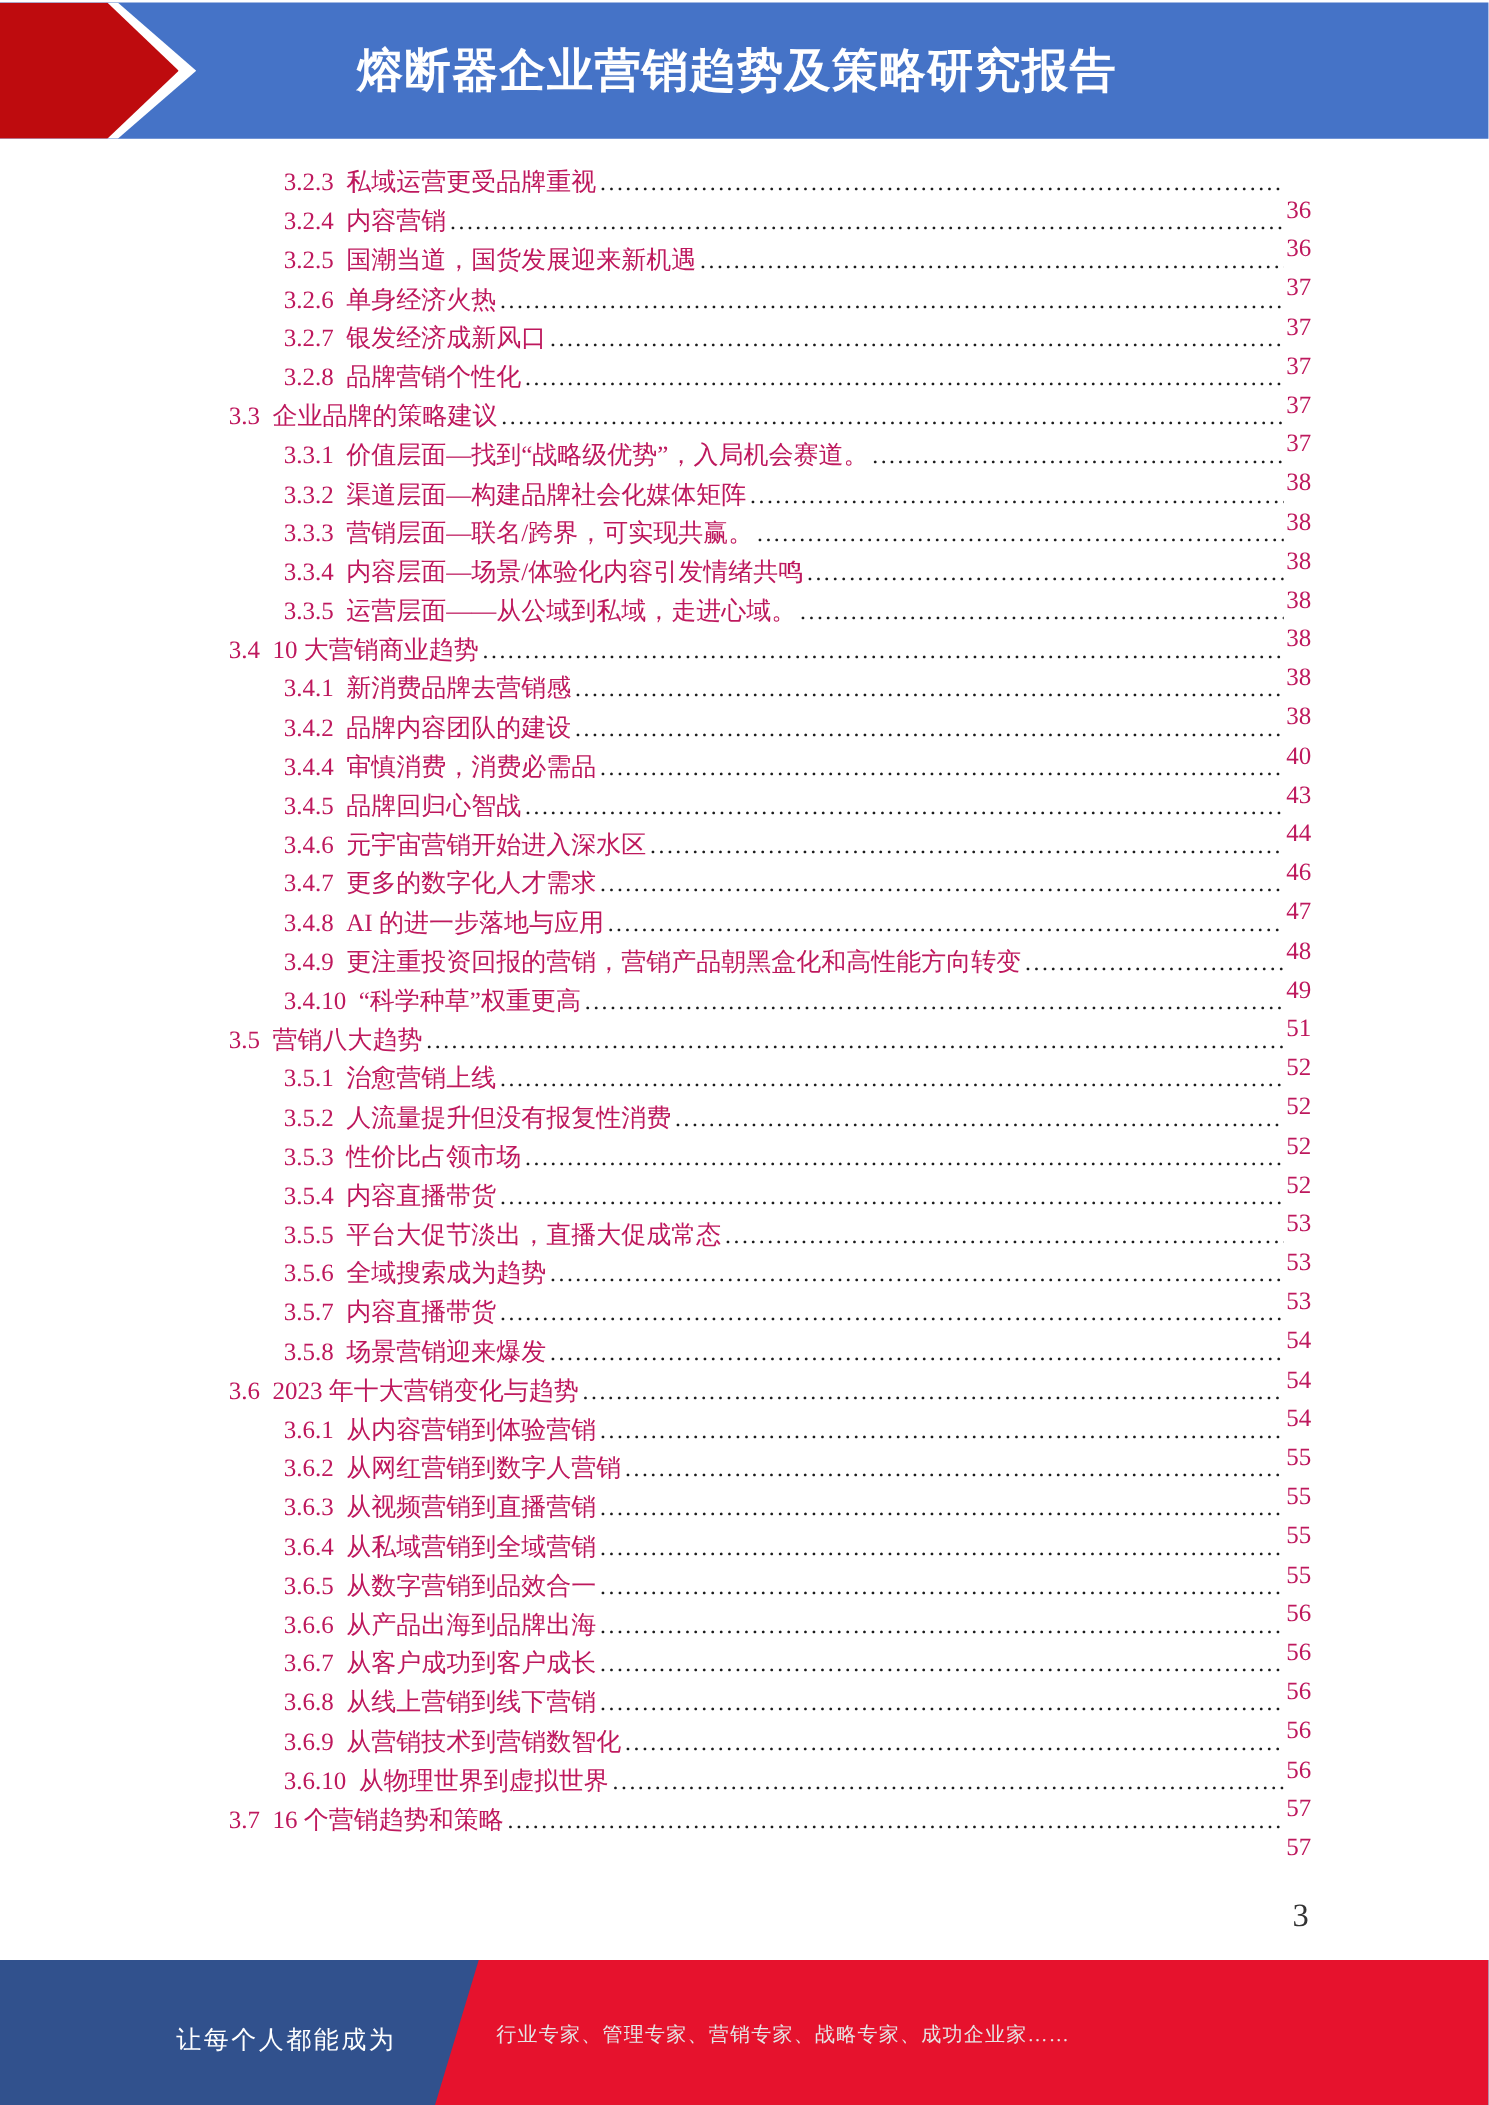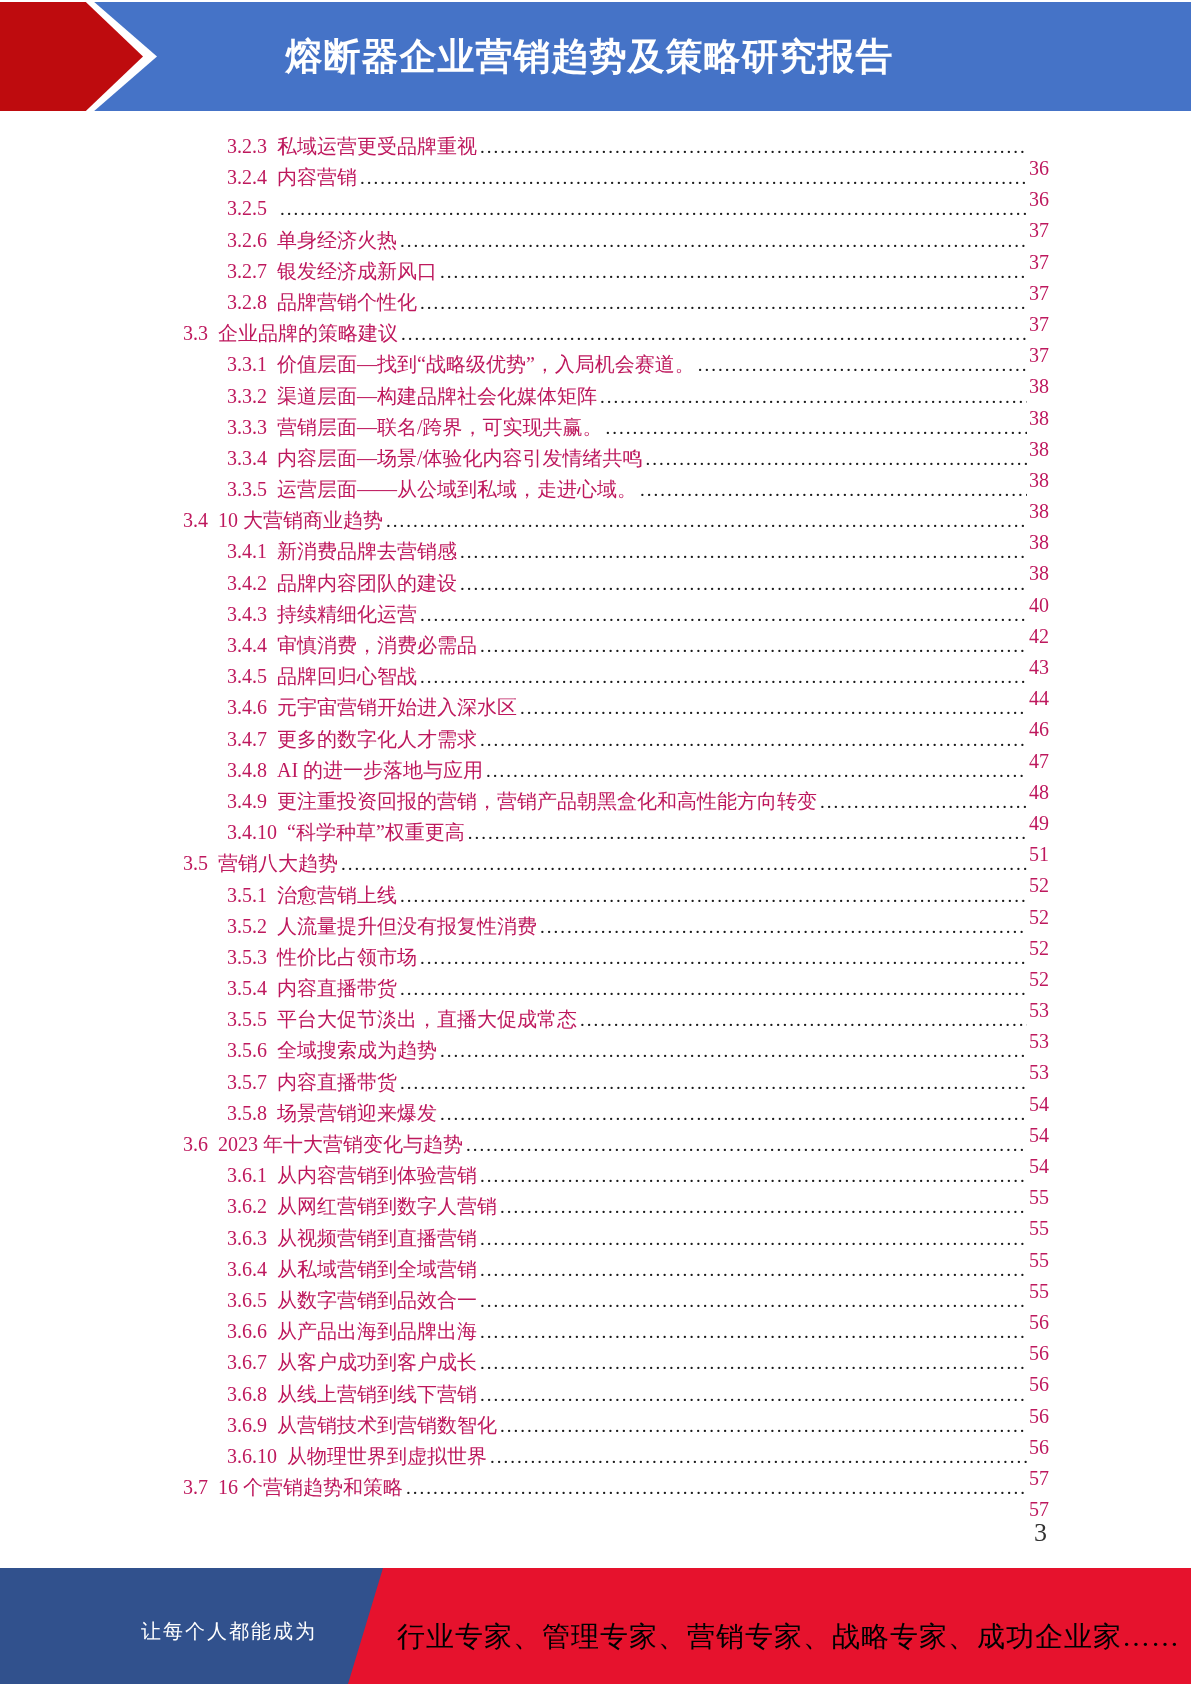--- a/index.html
+++ b/index.html
@@ -46,22 +46,22 @@
   .footer-blue { position:absolute; left:0; top:0; right:0; bottom:0; background:var(--footer-blue,#31518D); }
   .footer-left-text {
     position:absolute; left:141px; top:50px; color:#ffffff;
     font-size:20px; letter-spacing:2px; font-weight:400;
   }
   .footer-red {
     position:absolute; left:0; top:0; right:0; bottom:0; background:var(--footer-red,#E6122D);
     clip-path:polygon(383px 0,100% 0,100% 100%,348px 100%);
   }
   .footer-right-text {
-    position:absolute; left:397px; top:50px; color:#000000;
-    font-size:28px; letter-spacing:1px; font-weight:400;
+    position:absolute; left:397px; top:50px; color:#e5e5e5;
+    font-size:16px; letter-spacing:1px; font-weight:400;
   }
 </style>
 </head>
 <body>
 
 <div class="page">
 
   <header class="header-bar">
     <div class="arrow-wrap">
       <div class="arrow-white"></div>
@@ -80,20 +80,21 @@
 
     <div class="toc-row level-3">
       <span class="toc-num">3.2.4</span>
       <span class="toc-title">内容营销</span>
       <span class="dots"></span>
       <span class="toc-page">36</span>
     </div>
 
     <div class="toc-row level-3">
       <span class="toc-num">3.2.5</span>
+      <span class="toc-title">国潮当道，国货发展迎来新机遇</span>
       <span class="dots"></span>
       <span class="toc-page">37</span>
     </div>
 
     <div class="toc-row level-3">
       <span class="toc-num">3.2.6</span>
       <span class="toc-title">单身经济火热</span>
       <span class="dots"></span>
       <span class="toc-page">37</span>
     </div>
@@ -168,26 +169,20 @@
       <span class="toc-page">38</span>
     </div>
 
     <div class="toc-row level-3">
       <span class="toc-num">3.4.2</span>
       <span class="toc-title">品牌内容团队的建设</span>
       <span class="dots"></span>
       <span class="toc-page">40</span>
     </div>
 
-    <div class="toc-row level-3">
-      <span class="toc-num">3.4.3</span>
-      <span class="toc-title">持续精细化运营</span>
-      <span class="dots"></span>
-      <span class="toc-page">42</span>
-    </div>
 
     <div class="toc-row level-3">
       <span class="toc-num">3.4.4</span>
       <span class="toc-title">审慎消费，消费必需品</span>
       <span class="dots"></span>
       <span class="toc-page">43</span>
     </div>
 
     <div class="toc-row level-3">
       <span class="toc-num">3.4.5</span>

